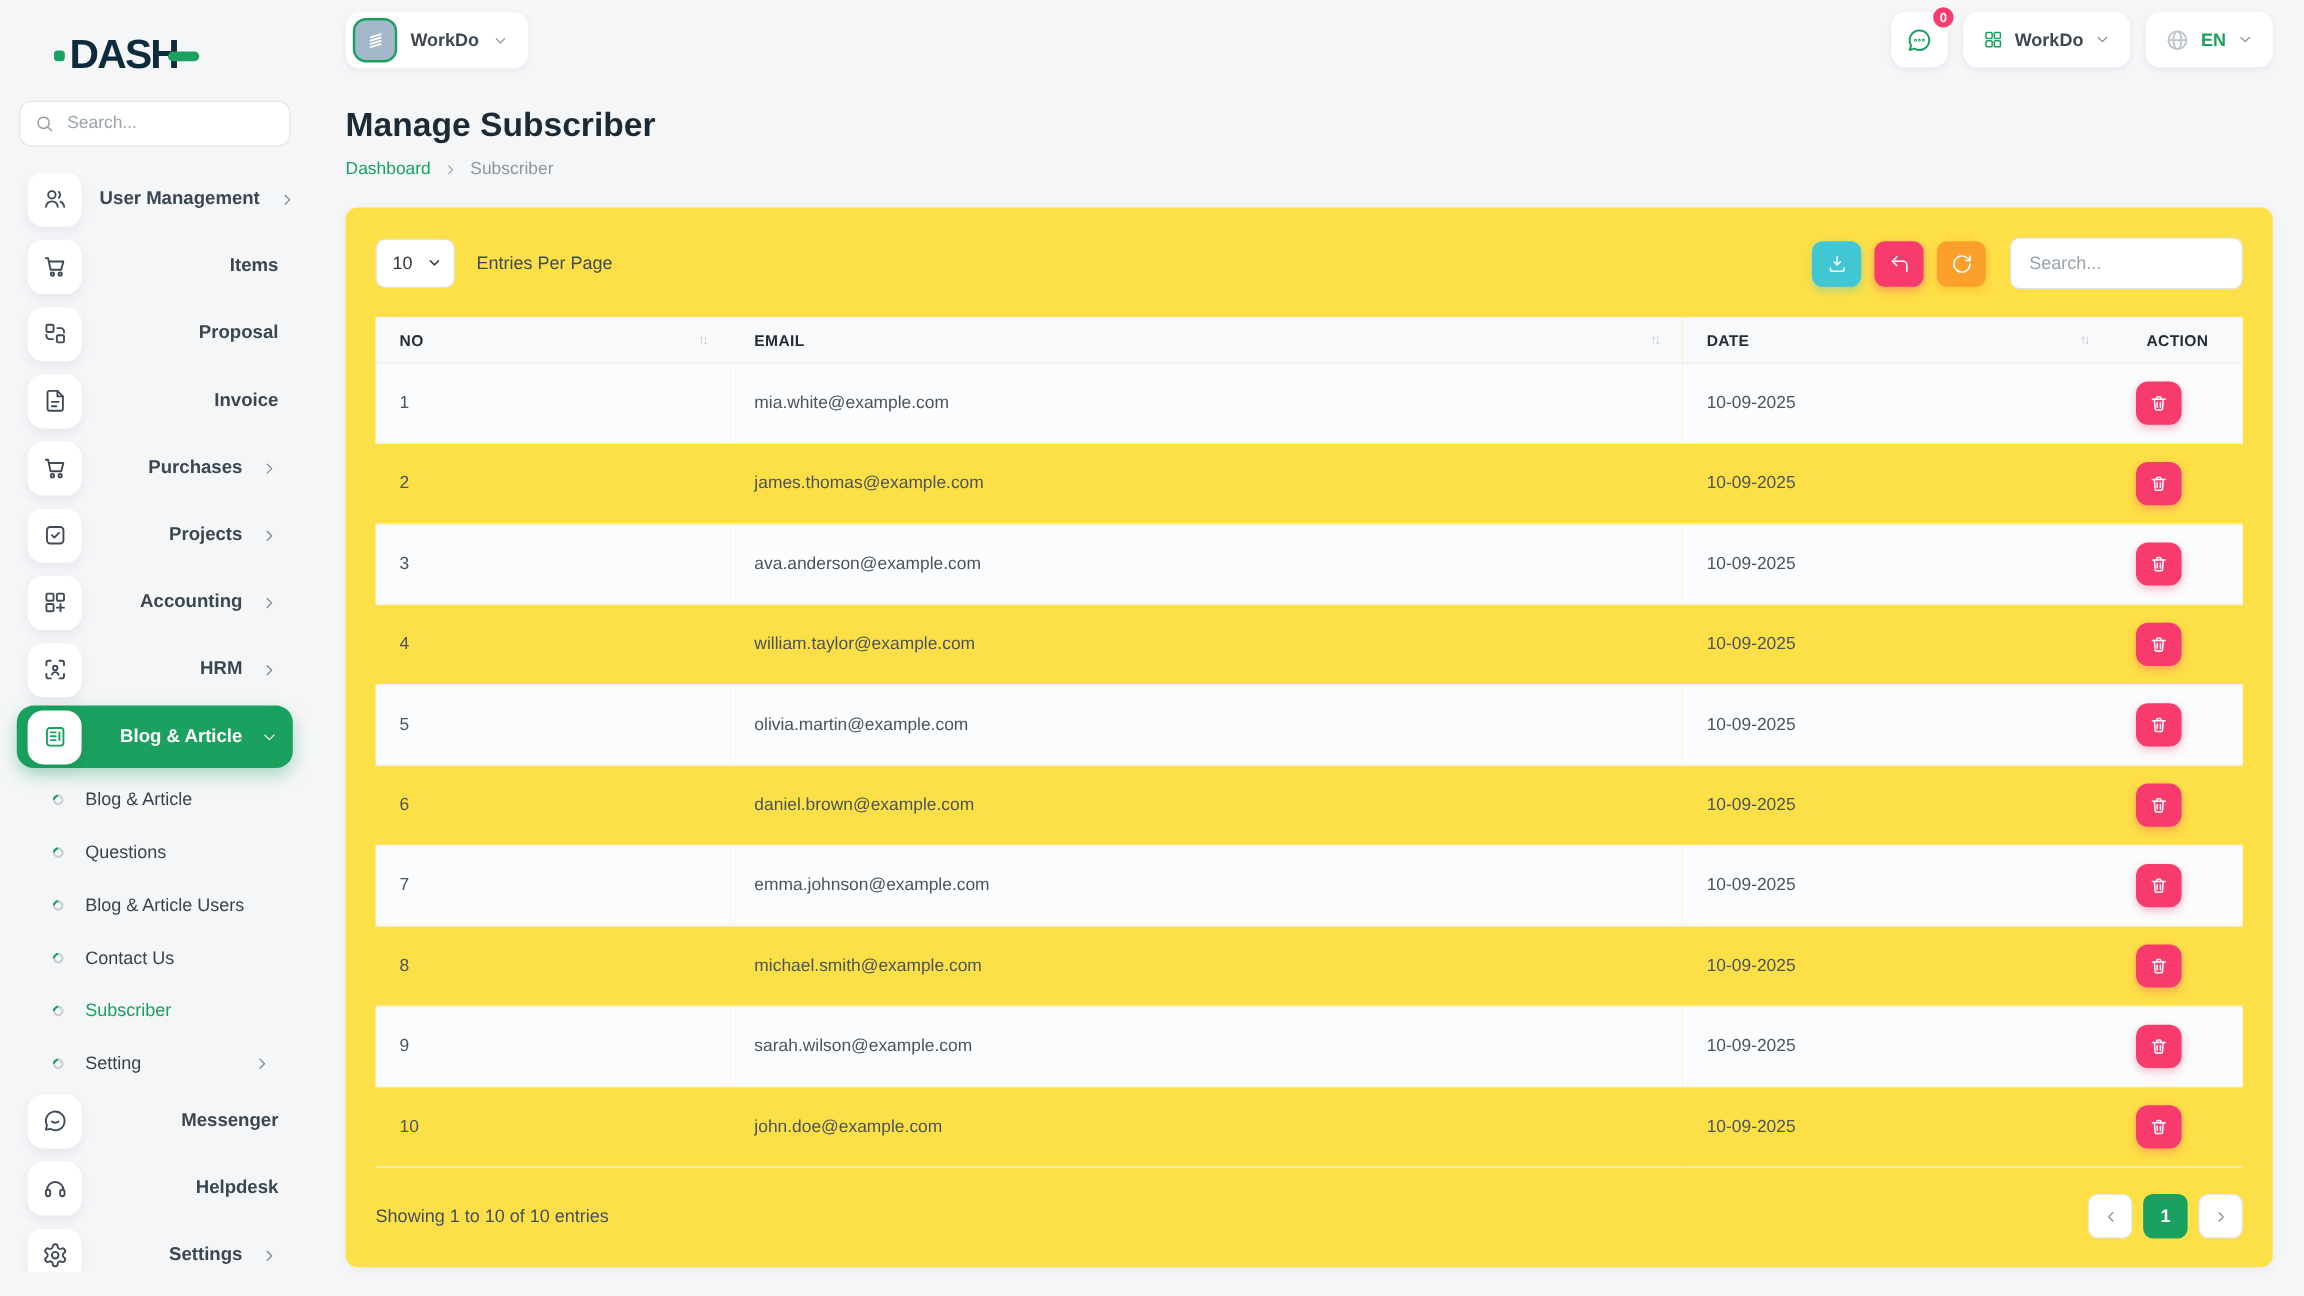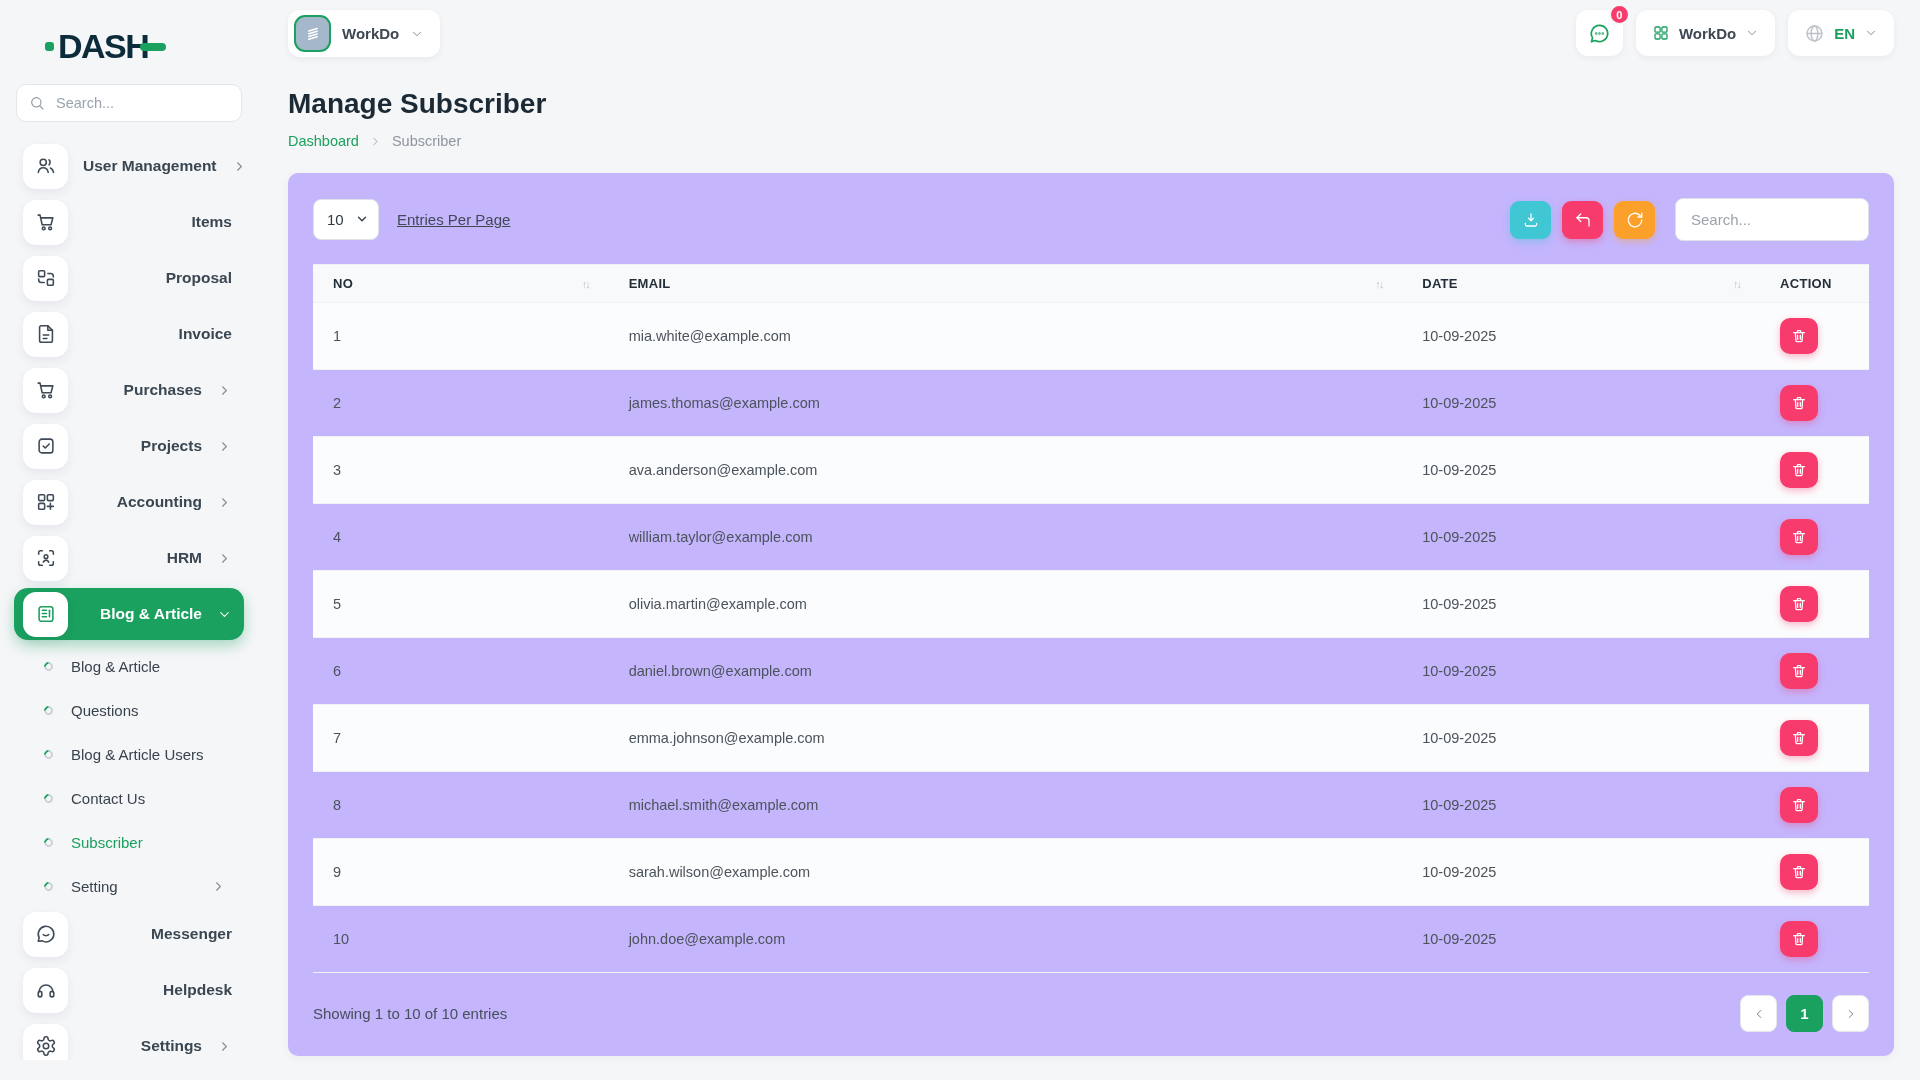--- a/index.html
+++ b/index.html
@@ -49,36 +49,36 @@
   .tile-btn{position:relative;width:47px;height:46px;background:#fff;border-radius:12px;box-shadow:0 2px 6px rgba(25,42,70,.06);display:flex;align-items:center;justify-content:center;border:none;cursor:pointer;color:var(--primary);}
   .badge{position:absolute;top:-6px;right:-7px;min-width:21px;height:21px;border-radius:11px;background:var(--pink);color:#fff;font-size:11px;font-weight:700;display:flex;align-items:center;justify-content:center;border:2.5px solid #f5f6f8;}
   .pill-btn{display:flex;align-items:center;gap:9px;height:46px;background:#fff;border-radius:12px;box-shadow:0 2px 6px rgba(25,42,70,.06);padding:0 16px;border:none;font-size:15px;font-weight:600;color:#3d4852;cursor:pointer;}
   .page-title{font-size:28px;font-weight:700;color:#1c2a36;margin:22px 0 0;}
   .breadcrumb{display:flex;align-items:center;gap:10px;margin-top:13px;font-size:14.5px;}
   .bc-home{color:var(--primary);cursor:pointer;text-align:right;}
   .bc-sep{color:#9aa3ab;display:flex;}
   .bc-current{color:#8d969e;}
 
   
-  .card{background:#c4b5fd;border-radius:10px;box-shadow:0 2px 10px rgba(25,42,70,.05);margin-top:24px;padding:25px 25px 14px;}
+  .card{background:#fde047;border-radius:10px;box-shadow:0 2px 10px rgba(25,42,70,.05);margin-top:24px;padding:25px 25px 14px;}
   .controls{display:flex;align-items:center;justify-content:space-between;}
   .controls-left{display:flex;align-items:center;gap:18px;}
   .select-wrap{position:relative;}
   .select-wrap select{appearance:none;-webkit-appearance:none;width:66px;height:41px;border:1px solid #dfe3e7;border-radius:8px;background:#fff;font-size:15px;color:#2f3942;padding:0 26px 0 13px;outline:none;cursor:pointer;}
   .select-chev{position:absolute;right:10px;top:13px;color:#343e48;pointer-events:none;display:flex;}
-  .epp-label{font-size:15px;color:#3f4a56;text-decoration:underline;}
+  .epp-label{font-size:15px;color:#3f4a56;}
   .controls-right{display:flex;align-items:center;gap:11px;}
   .sq-btn{width:41px;height:38px;border:none;border-radius:9px;display:flex;align-items:center;justify-content:center;cursor:pointer;color:#fff;}
   .sq-btn.teal{background:var(--teal);box-shadow:0 3px 7px rgba(65,198,212,.4);}
   .sq-btn.pink{background:var(--pink);box-shadow:0 3px 7px rgba(247,59,108,.4);}
   .sq-btn.orange{background:var(--orange);box-shadow:0 3px 7px rgba(251,161,43,.4);}
   .table-search{width:194px;height:43px;border:1px solid #dfe3e7;border-radius:8px;padding:0 15px;font-size:15px;color:var(--ink);outline:none;margin-left:9px;}
   .table-search::placeholder{color:#9aa3ab;}
   table{width:100%;border-collapse:collapse;margin-top:23px;}
-  thead th{background:#f8f9fb;border-top:1px solid #eef1f3;border-bottom:1px solid #eef1f3;padding:11px 20px;font-size:13px;font-weight:700;color:#242e38;text-align:left;letter-spacing:.3px;}
+  thead th{background:#f8f9fb;border-top:1px solid #eef1f3;border-bottom:1px solid #eef1f3;padding:11px 20px;font-size:13px;font-weight:700;color:#242e38;text-align:center;letter-spacing:.3px;}
   .th-flex{display:flex;align-items:center;justify-content:space-between;}
   .sort{font-size:11px;color:#c0c6cc;letter-spacing:-2px;font-weight:400;}
   tbody td{padding:15px 20px;font-size:14.5px;color:#4b535b;border-bottom:1px solid #f0f2f4;}
   tbody tr:nth-child(odd){background:#fbfcfd;}
   .del-btn{width:38px;height:36px;border:none;border-radius:10px;background:var(--pink);display:flex;align-items:center;justify-content:center;cursor:pointer;box-shadow:0 3px 7px rgba(247,59,108,.35);color:#fff;}
   .tfoot{display:flex;align-items:center;justify-content:space-between;padding:22px 0 10px;}
   .summary{font-size:15px;color:#46505a;}
   .pagination{display:flex;gap:9px;}
   .pg-btn{width:37px;height:37px;border:1px solid #e4e8eb;background:#fff;border-radius:8px;display:flex;align-items:center;justify-content:center;color:#7a838b;cursor:pointer;font-size:15px;}
   .pg-btn.active{background:var(--primary);border-color:var(--primary);color:#fff;font-weight:700;}

